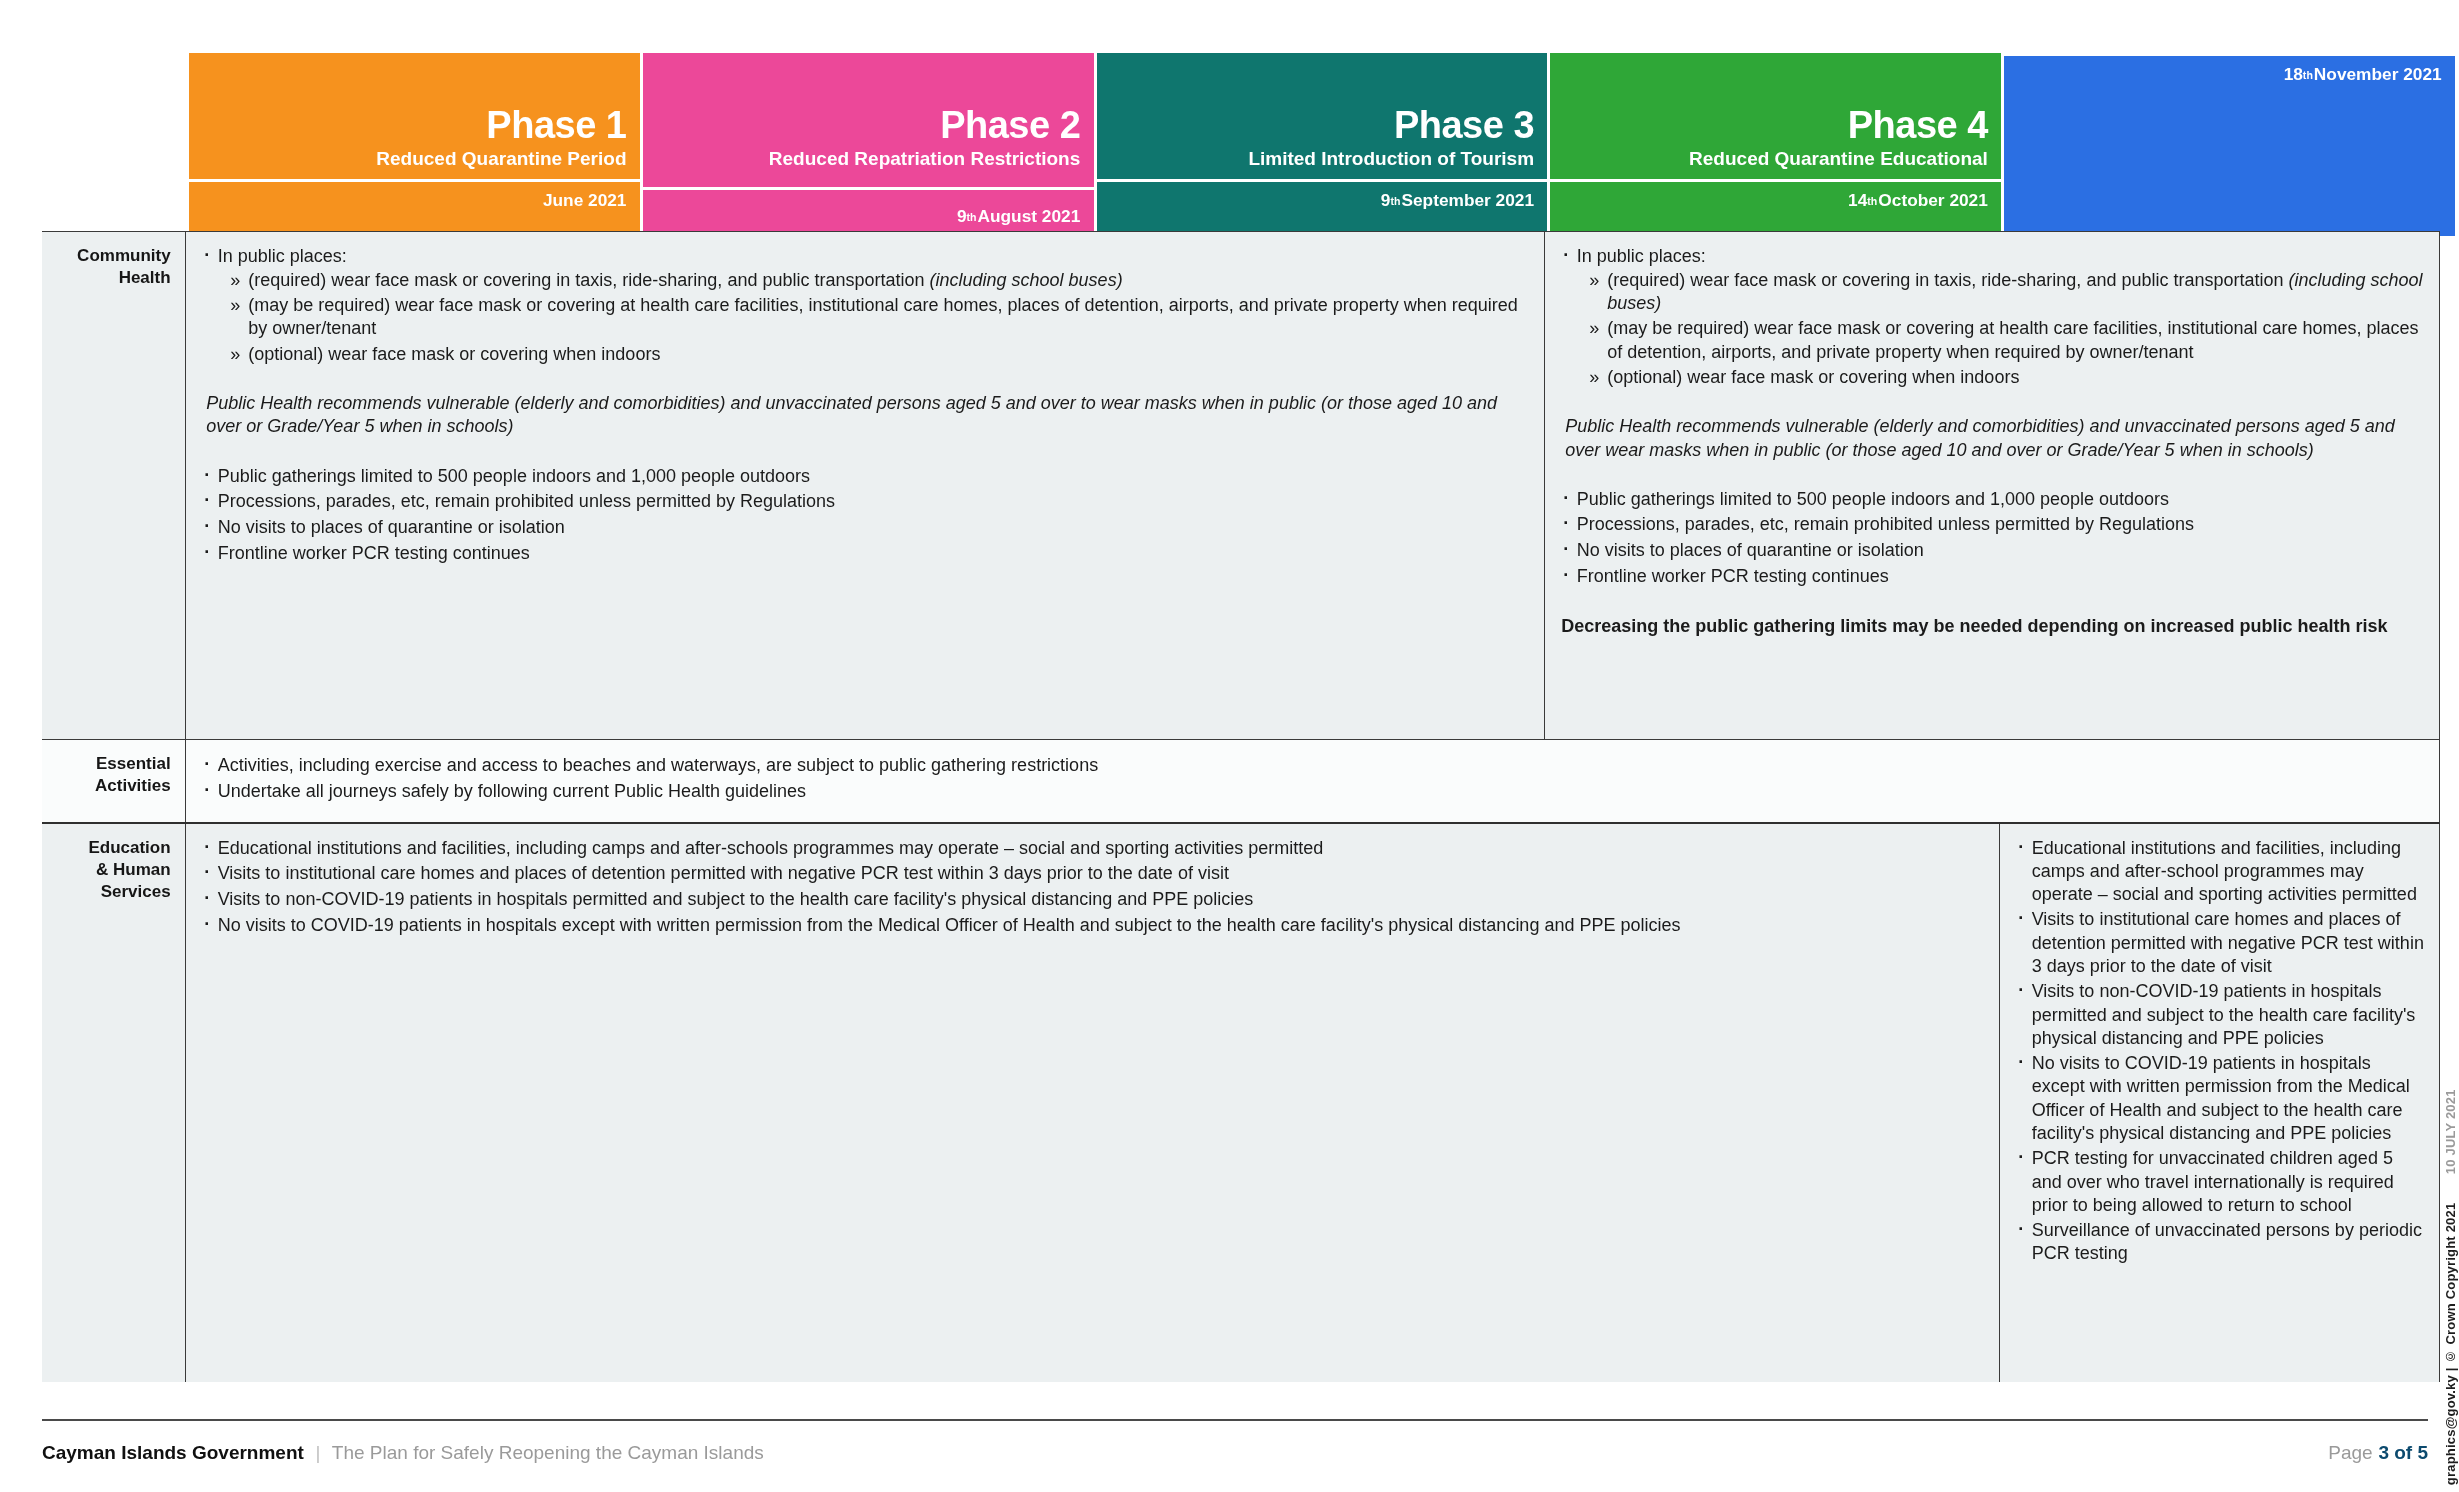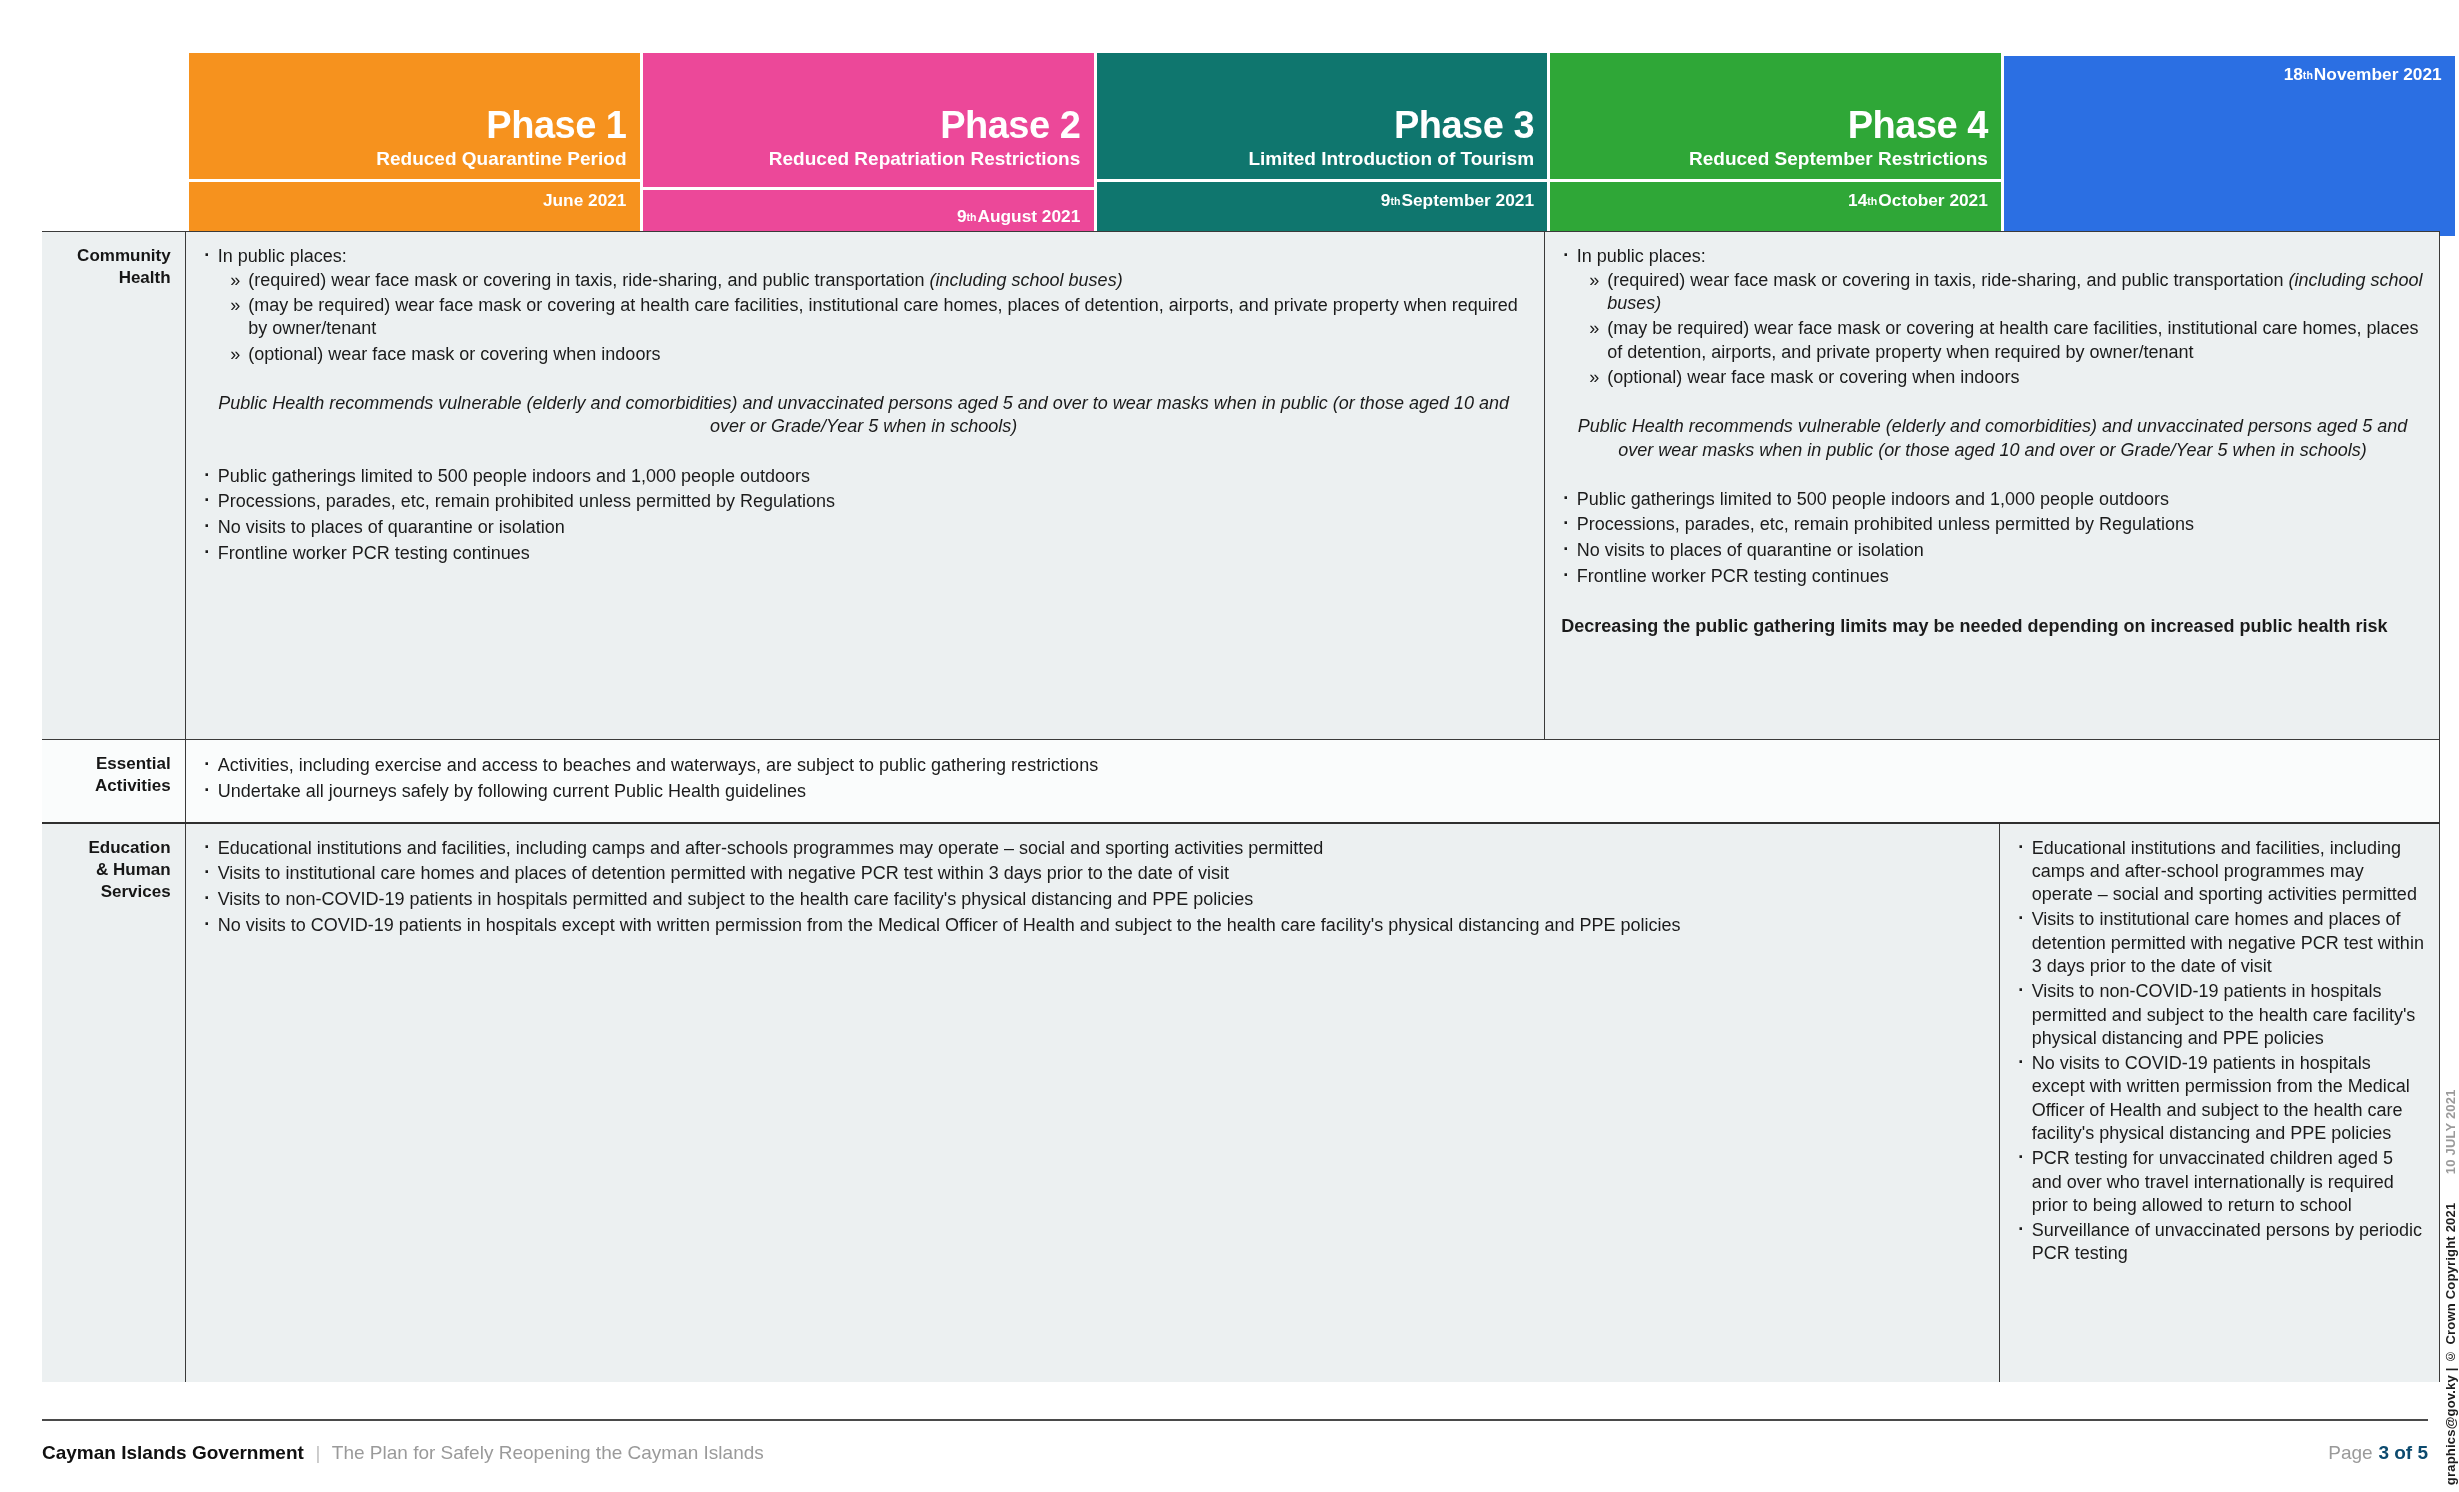--- a/index.html
+++ b/index.html
@@ -31,21 +31,21 @@
   .cell-essential{flex:1;padding-top:14.4px;}
   .cell-education-left{width:1814px;flex:none;border-right:1.4px solid #3a3a3a;}
   .cell-education-right{flex:1;padding-right:11.5px;}
   ul.bullets{list-style:none;margin:0;padding:0;}
   ul.bullets > li{position:relative;padding-left:15.4px;margin:0 0 2.9px 0;}
   ul.bullets > li::before{content:"·";position:absolute;left:1.9px;top:-1px;font-weight:700;}
   ul.subs{list-style:none;margin:1px 0 0 0;padding:0 0 0 12.5px;}
   ul.subs > li{position:relative;padding-left:18px;margin:0 0 2.9px 0;}
   ul.subs > li::before{content:"»";position:absolute;left:0;top:0;}
   .it{font-style:italic;}
-  .note{margin:26px 4px;font-style:italic;text-align:center;}
+  .note{margin:26px 4px;font-style:italic;}
   .warning{margin:27px 0 0 0;font-weight:700;}
   
   .footer-rule{position:absolute;left:42px;top:1419px;width:2386px;height:1.9px;background:#4a4a4a;}
   .footer{position:absolute;left:42px;top:1442px;width:2386px;display:flex;align-items:baseline;font-size:19px;}
   .footer-org{font-weight:700;color:#101010;}
   .footer-sep{color:#c0c0c0;margin:0 11.5px;font-weight:400;}
   .footer-title{color:#9a9a9a;}
   .footer-right{margin-left:auto;color:#9a9a9a;}
   .footer-page-value{color:#0c4a6e;font-weight:700;margin-left:5.8px;}
   
@@ -89,21 +89,21 @@
     <div class="phase-divider"></div>
     <div class="phase-date">
         <span>9</span>
         <sup>th</sup>
         <span> September 2021</span>
       </div>
   </div>
   <div class="phase-col" style="background: rgb(47, 167, 55);">
     <div class="phase-top">
       <div class="phase-name">Phase 4</div>
-      <div class="phase-sub">Reduced September Restrictions</div>
+      <div class="phase-sub">Reduced Quarantine Educational</div>
     </div>
     <div class="phase-divider"></div>
     <div class="phase-date">
         <span>14</span>
         <sup>th</sup>
         <span> October 2021</span>
       </div>
   </div>
   <div class="phase-col p5" style="background: rgb(43, 111, 227);">
     <div class="phase-divider"></div>

